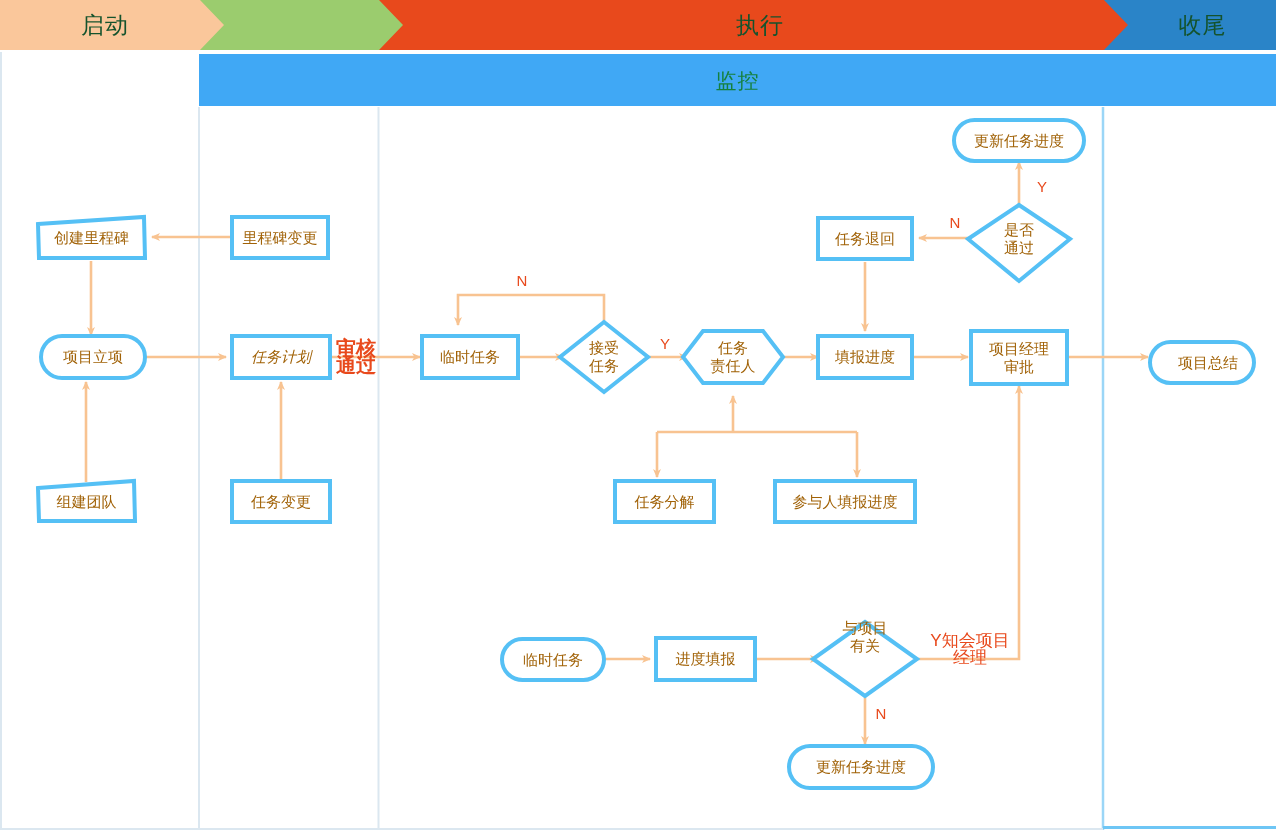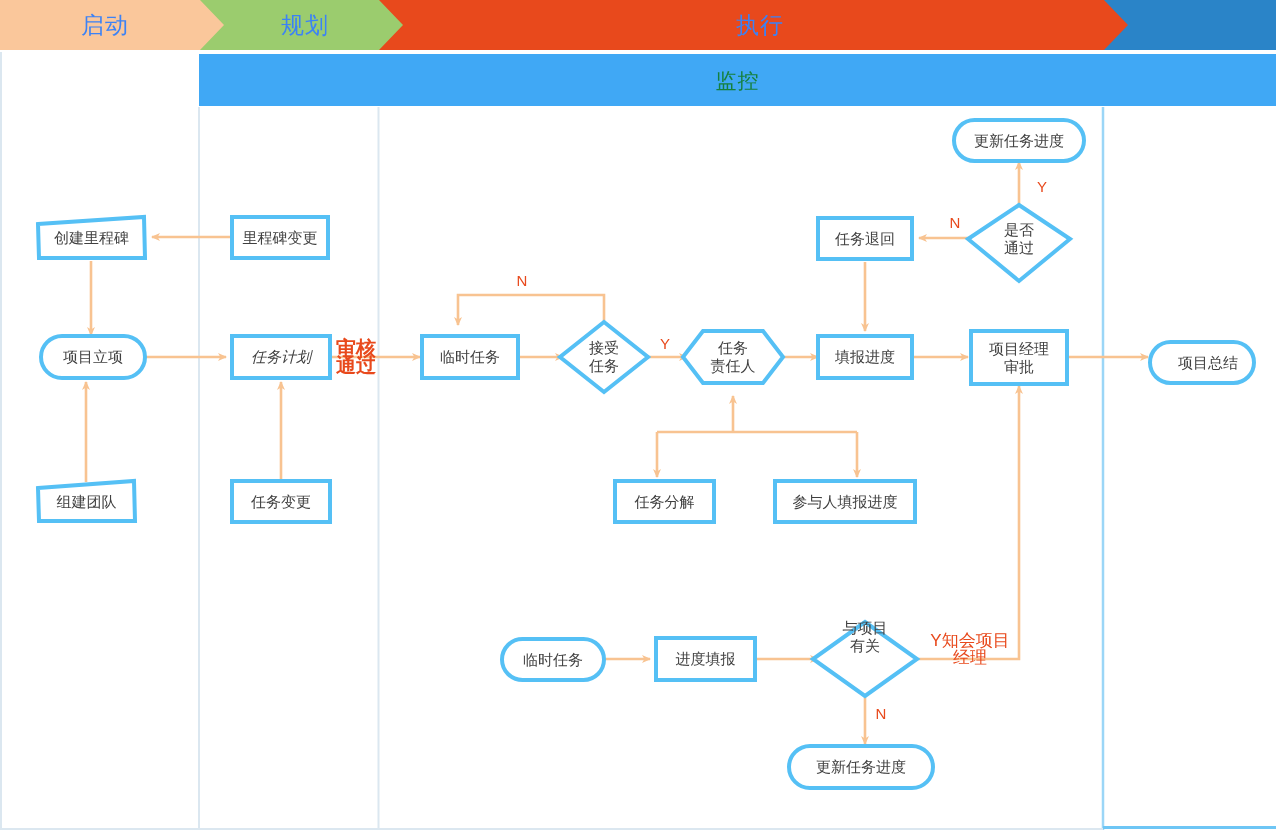--- a/index.html
+++ b/index.html
@@ -2,35 +2,35 @@
 <html><head>
 <meta charset="utf-8">
 <style>
   html,body{margin:0;padding:0;background:#ffffff;}
   body{font-family:"Liberation Sans","DejaVu Sans",sans-serif;}
   #stage{position:relative;width:1276px;height:831px;overflow:hidden;background:#fff;}
   #svgroot{position:absolute;left:0;top:0;width:1276px;height:831px;}
 
   
   .phase-label{
-    position:absolute;color:#3b82f6;font-size:23px;line-height:1;
+    position:absolute;color:#14532d;font-size:23px;line-height:1;
     white-space:nowrap;letter-spacing:1px;
     display:flex;align-items:center;justify-content:center;
     pointer-events:none;
   }
   .mon-label{
     position:absolute;color:#15803d;font-size:21px;line-height:1;
     white-space:nowrap;letter-spacing:1px;
     display:flex;align-items:center;justify-content:center;
     pointer-events:none;
   }
 
   
   .node-text{
-    position:absolute;color:#404040;font-size:15px;line-height:18px;
+    position:absolute;color:#a16207;font-size:15px;line-height:18px;
     text-align:center;white-space:pre-line;
     display:flex;align-items:center;justify-content:center;
     pointer-events:none;
   }
   
   .edge-label{
     position:absolute;color:#e8491c;font-size:15px;line-height:17px;
     white-space:pre-line;text-align:center;
     display:flex;align-items:center;justify-content:center;
     pointer-events:none;
@@ -154,22 +154,22 @@
 
       <rect x="656" y="638" width="99" height="42"></rect>
 
       <path d="M865,622 L917,659 L865,696 L813,659 Z"></path>
 
       <rect x="789" y="746" width="144" height="42" rx="21" ry="21"></rect>
     </g>
   </svg>
 
   <div class="phase-label" style="left:0;top:0;width:210px;height:50px;">启动</div>
-  <div class="phase-label" style="left:212px;top:0;width:186px;height:50px;">规划</div>
   <div class="phase-label" style="left:391px;top:0;width:738px;height:50px;">执行</div>
+  <div class="phase-label" style="left:1129px;top:0;width:147px;height:50px;">收尾</div>
 
   <div class="mon-label" style="left:199px;top:54px;width:1077px;height:52px;">监控</div>
 
   <div class="node-text" style="left:38px;top:217px;width:107px;height:41px;">创建里程碑</div>
 
   <div class="node-text" style="left:232px;top:217px;width:96px;height:41px;">里程碑变更</div>
 
   <div class="node-text" style="left:41px;top:336px;width:104px;height:42px;">项目立项</div>
 
   <div class="node-text" style="left:232px;top:336px;width:98px;height:42px;font-style:italic;">任务计划</div>

